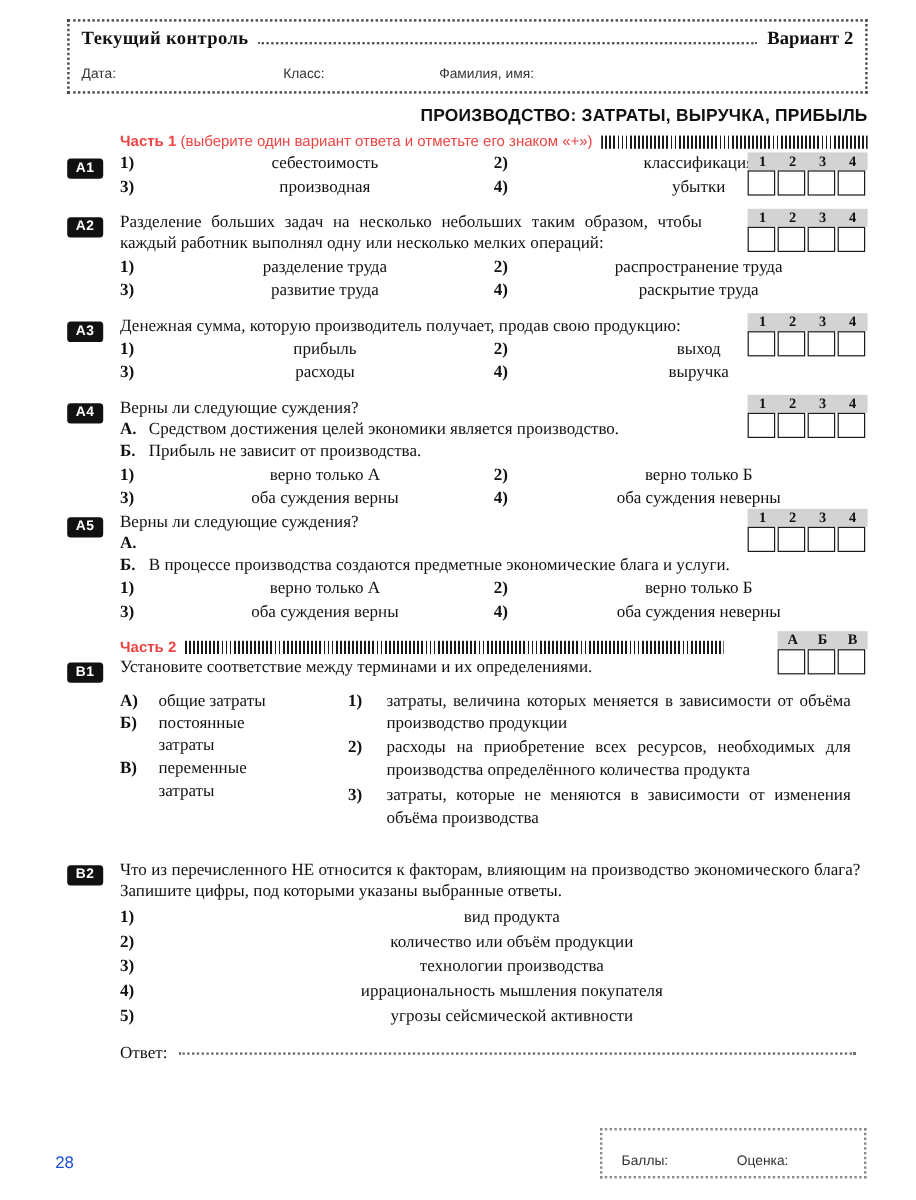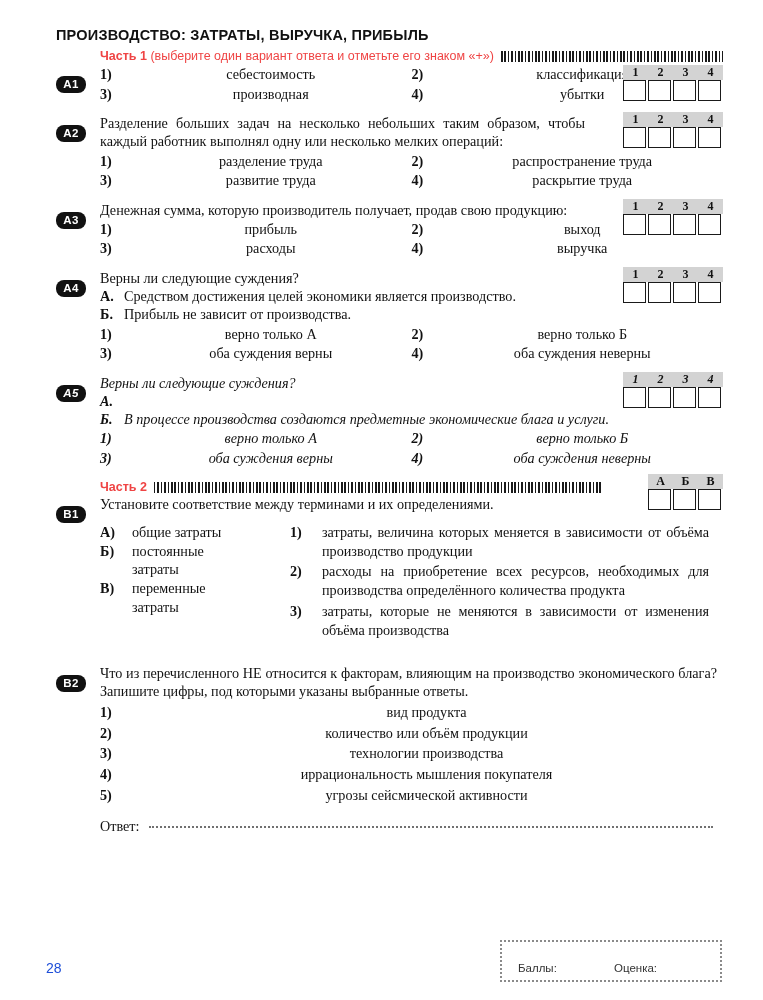--- a/index.html
+++ b/index.html
@@ -56,21 +56,21 @@
     font-family: "Liberation Sans", sans-serif;
     font-size: 11.5px;
     color: #333;
   }
   .hdr-f1 { width: 168px; }
   .hdr-f2 { width: 130px; }
   .hdr-f3 { }
 
   
   .main-title {
-    text-align: left;
+    text-align: right;
     font-family: "Liberation Sans", sans-serif;
     font-weight: bold;
     font-size: 14.5px;
     letter-spacing: 0.2px;
     margin: 11px 0 6px 0;
   }
 
   
   .part-head {
     display: flex;
@@ -96,25 +96,25 @@
 
   
   .q {
     position: relative;
     margin: 4px 0 0 0;
     padding-left: 44px;
   }
   .qbadge {
     position: absolute;
     left: 0;
-    top: 11px;
+    top: 5px;
     width: 30px;
     height: 17px;
     background: #111111;
-    border-radius: 8px;
+    border-radius: 3px;
     color: #ffffff;
     font-family: "Liberation Sans", sans-serif;
     font-weight: bold;
     font-size: 11.5px;
     line-height: 17px;
     text-align: center;
     letter-spacing: 0.5px;
   }
   .qstem {
     font-family: "Liberation Serif", serif;
@@ -260,20 +260,32 @@
     font-family: "Liberation Sans", sans-serif;
     font-size: 11.5px;
     color: #333;
   }
 </style>
 </head>
 <body>
 
 <div class="page">
 
+  <div class="header-box">
+    <div class="hdr-row1">
+      <span class="hdr-title">Текущий контроль</span>
+      <span class="dotfill"></span>
+      <span class="hdr-variant">Вариант 2</span>
+    </div>
+    <div class="hdr-row2">
+      <span class="hdr-f1">Дата:</span>
+      <span class="hdr-f2">Класс:</span>
+      <span class="hdr-f3">Фамилия, имя:</span>
+    </div>
+  </div>
 
   <div class="main-title">ПРОИЗВОДСТВО: ЗАТРАТЫ, ВЫРУЧКА, ПРИБЫЛЬ</div>
 
   <div class="part-head">
     <span class="part-label"><b>Часть 1</b> <span>(выберите один вариант ответа и отметьте его знаком «+»)</span></span>
     <span class="hatch"></span>
   </div>
 
   <div class="q" style="margin-top:2px;">
     <div class="qbadge">A1</div>
@@ -439,21 +451,21 @@
             <span class="x">верно только Б</span>
           </div>
         <div class="opt">
             <span class="n">4)</span>
             <span class="x">оба суждения неверны</span>
           </div>
       </div>
     </div>
   </div>
 
-  <div class="q" style="margin-top:10px;font-style:italic;">
+  <div class="q" style="margin-top:0;">
     <div class="qbadge">A5</div>
     <div class="ansgrid" style="top:-2px;">
       <div class="hdrrow">
         <span>1</span>
         <span>2</span>
         <span>3</span>
         <span>4</span>
       </div>
       <div class="boxrow">
         <span></span>

